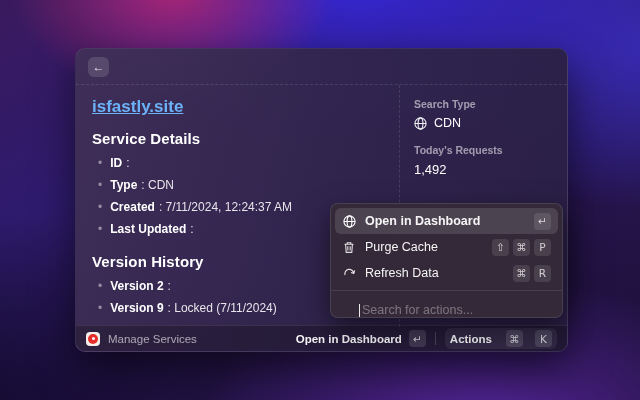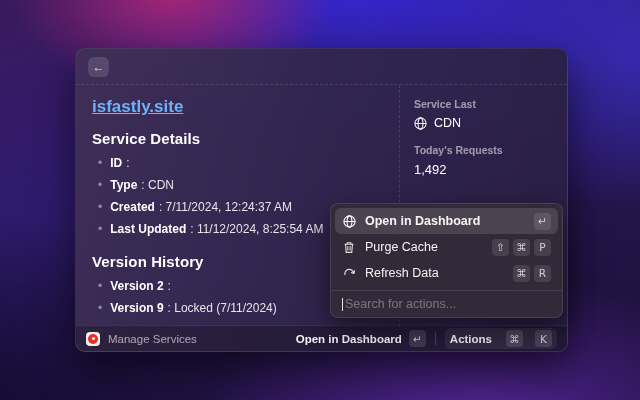--- a/index.html
+++ b/index.html
@@ -83,21 +83,21 @@
   .popup-row { height:26px; display:flex; align-items:center; padding:0 7px;
     border-radius:6px; cursor:pointer; }
   .popup-row.selected { background:rgba(255,255,255,0.12); }
   .popup-row .row-icon { width:14px; height:14px; margin-right:9px; display:flex;
     align-items:center; justify-content:center; color:rgba(255,255,255,0.85); }
   .popup-row .row-label { font-size:12.5px; color:rgba(255,255,255,0.95); }
   .popup-row.selected .row-label { font-weight:bold; }
   .popup-row .row-keys { margin-left:auto; display:flex; gap:4px; }
   .popup-row .kbd { background:rgba(255,255,255,0.11); }
   .popup-search { border-top:1px solid rgba(255,255,255,0.1); height:28px;
-    display:flex; align-items:center; padding:0 11px; }
+    display:flex; align-items:flex-end; padding:0 28px; }
   .caret { width:1px; height:13px; background:rgba(255,255,255,0.9); margin-right:2px; }
   .popup-search input { background:transparent; border:none; outline:none; width:100%;
     font-size:12.5px; color:#fff; font-family:"Liberation Sans",sans-serif; }
   .popup-search input::placeholder { color:rgba(255,255,255,0.35); }
 </style>
 </head>
 <body>
 
 <div class="window">
 
@@ -120,40 +120,39 @@
         <li>
           <b>Type</b>:&nbsp;
           <span>CDN</span>
         </li>
         <li>
           <b>Created</b>:&nbsp;
           <span>7/11/2024, 12:24:37 AM</span>
         </li>
         <li>
           <b>Last Updated</b>:&nbsp;
-          <span>11/12/2024, 8:25:54 AM</span>
         </li>
       </ul>
 
       <h2 class="sec">Version History</h2>
       <ul class="details">
         <li>
           <b>Version 2</b>:&nbsp;
         </li>
         <li>
           <b>Version 9</b>:&nbsp;
           <span>Locked (7/11/2024)</span>
         </li>
       </ul>
 
       
     </div>
 
     <div class="meta-col">
-      <div class="meta-label">Service Last</div>
+      <div class="meta-label">Search Type</div>
       <div class="meta-value">
         <span class="gicon">
           <svg width="13" height="13" viewBox="0 0 14 14" fill="none" stroke="rgba(255,255,255,0.9)" stroke-width="1.2">
             <circle cx="7" cy="7" r="6"></circle>
               <ellipse cx="7" cy="7" rx="2.6" ry="6"></ellipse>
               <line x1="1" y1="7" x2="13" y2="7"></line>
           </svg>
         </span>
         <span>CDN</span>
       </div>

